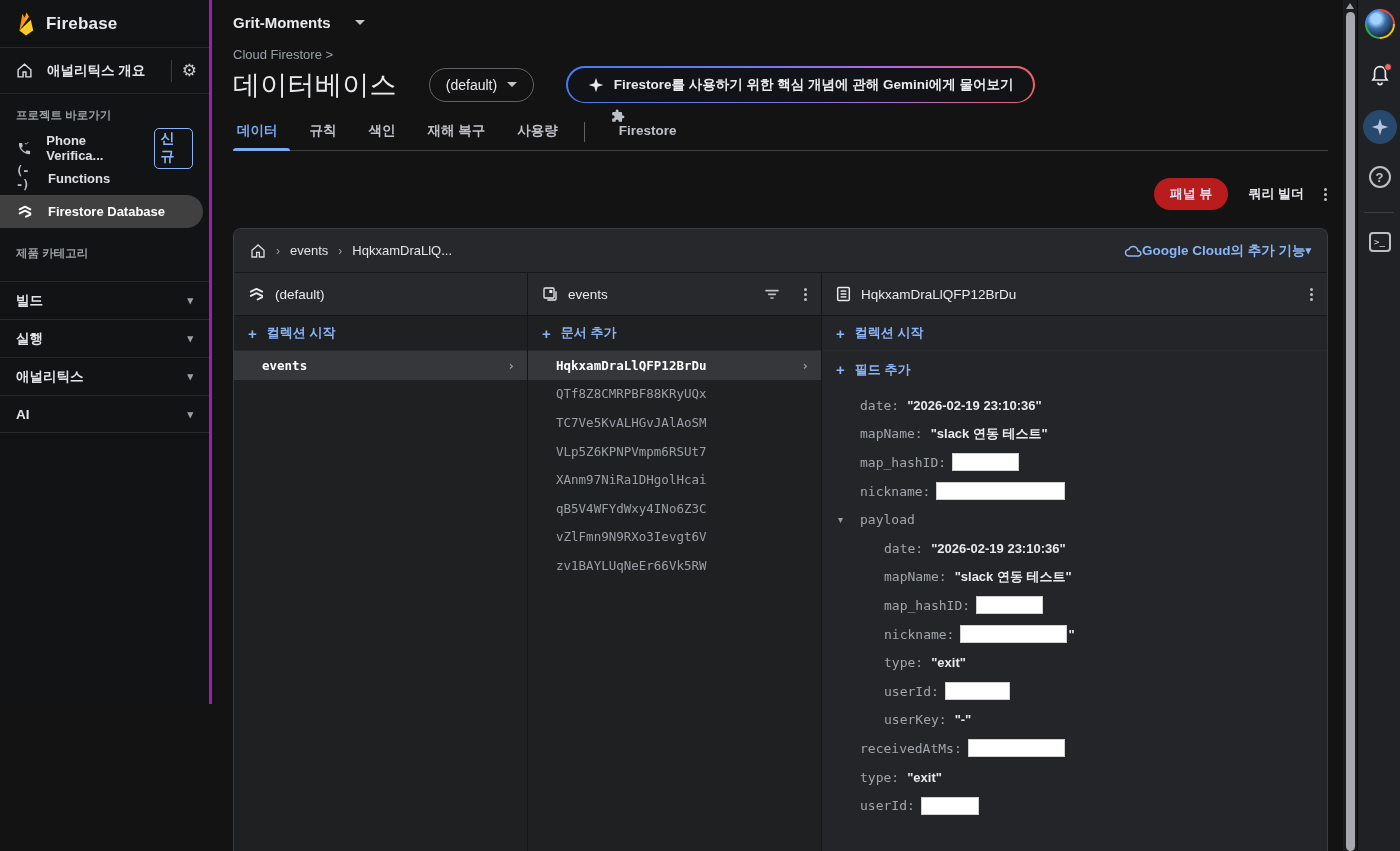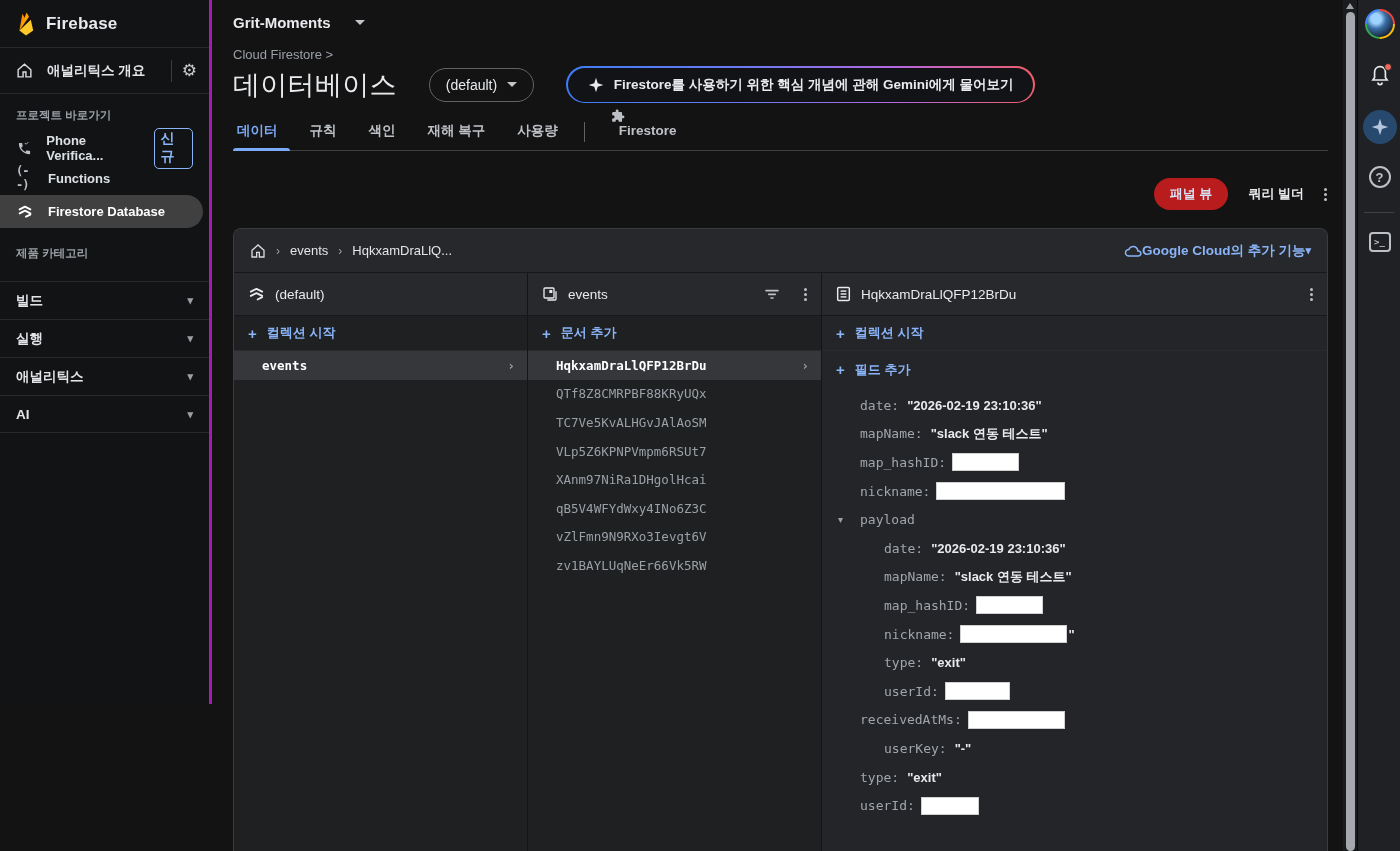--- a/index.html
+++ b/index.html
@@ -429,27 +429,27 @@
               <span class="fsuffix">"</span>
             </div>
             <div class="field-row ind1">
               <span class="fkey">type:</span>
               <span class="fval">"exit"</span>
             </div>
             <div class="field-row ind1">
               <span class="fkey">userId:</span>
               <span class="redacted" style="width: 65px;"></span>
             </div>
+            <div class="field-row ind1">
+              <span class="fkey">userKey:</span>
+              <span class="fval">"-"</span>
+            </div>
             <div class="field-row ind0">
               <span class="fkey">receivedAtMs:</span>
               <span class="redacted" style="width: 97px;"></span>
-            </div>
-            <div class="field-row ind1">
-              <span class="fkey">userKey:</span>
-              <span class="fval">"-"</span>
             </div>
             <div class="field-row ind0">
               <span class="fkey">type:</span>
               <span class="fval">"exit"</span>
             </div>
             <div class="field-row ind0">
               <span class="fkey">userId:</span>
               <span class="redacted" style="width: 58px;"></span>
             </div>
           </div>

